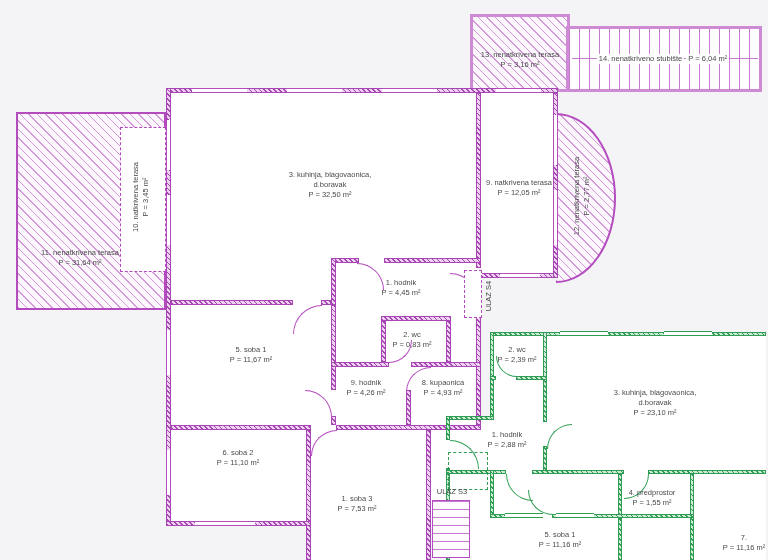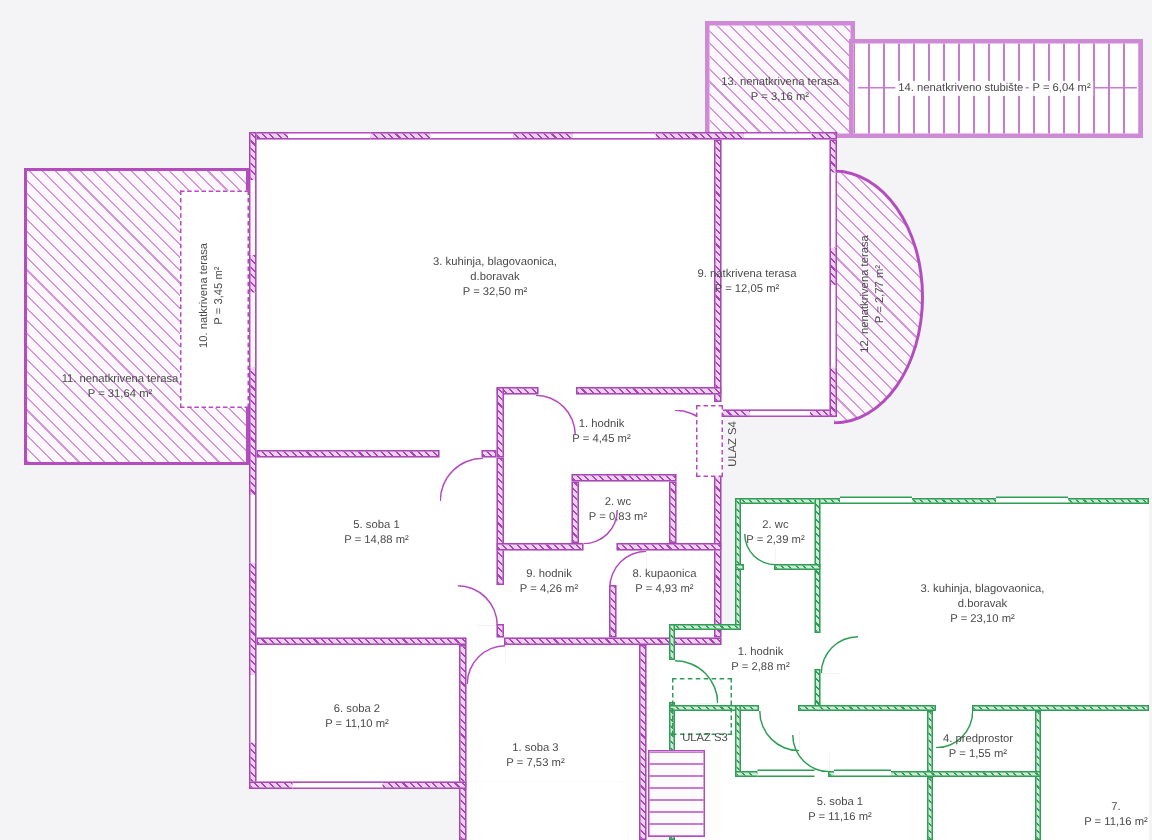--- a/index.html
+++ b/index.html
@@ -128,21 +128,21 @@
 
   <div class="dashp" style="left:464px;top:270px;width:16px;height:46px"></div>
   <div class="dashg" style="left:448px;top:452px;width:38px;height:36px"></div>
   <div class="stairs-h" style="left:432px;top:500px;width:38px;height:58px"></div>
 
   <div class="label" style="left:330px;top:185px">
     <div>3. kuhinja, blagovaonica,</div>
     <div>d.boravak</div>
     <div>P = 32,50 m²</div>
   </div>
-  <div class="label" style="left:498px;top:188px">
+  <div class="label" style="left:519px;top:188px">
     <div>9. natkrivena terasa</div>
     <div>P = 12,05 m²</div>
   </div>
   <div class="label vlabel" style="left:582px;top:196px">
     <div>12. nenatkrivena terasa</div>
     <div>P = 2,77 m²</div>
   </div>
   <div class="label vlabel" style="left:141px;top:197px">
     <div>10. natkrivena terasa</div>
     <div>P = 3,45 m²</div>
@@ -165,31 +165,31 @@
   </div>
   <div class="label vlabel" style="left:489px;top:296px">
     <div>ULAZ S4</div>
   </div>
   <div class="label" style="left:412px;top:340px">
     <div>2. wc</div>
     <div>P = 0,83 m²</div>
   </div>
   <div class="label" style="left:251px;top:355px">
     <div>5. soba 1</div>
-    <div>P = 14,88 m²</div>
+    <div>P = 11,67 m²</div>
   </div>
   <div class="label" style="left:366px;top:388px">
     <div>9. hodnik</div>
     <div>P = 4,26 m²</div>
   </div>
   <div class="label" style="left:443px;top:388px">
     <div>8. kupaonica</div>
     <div>P = 4,93 m²</div>
   </div>
-  <div class="label" style="left:238px;top:478px">
+  <div class="label" style="left:238px;top:458px">
     <div>6. soba 2</div>
     <div>P = 11,10 m²</div>
   </div>
   <div class="label" style="left:357px;top:504px">
     <div>1. soba 3</div>
     <div>P = 7,53 m²</div>
   </div>
 
   <div class="label" style="left:517px;top:355px">
     <div>2. wc</div>
@@ -197,21 +197,21 @@
   </div>
   <div class="label" style="left:655px;top:403px">
     <div>3. kuhinja, blagovaonica,</div>
     <div>d.boravak</div>
     <div>P = 23,10 m²</div>
   </div>
   <div class="label" style="left:507px;top:440px">
     <div>1. hodnik</div>
     <div>P = 2,88 m²</div>
   </div>
-  <div class="label" style="left:470px;top:492px">
+  <div class="label" style="left:452px;top:492px">
     <div>ULAZ S3</div>
   </div>
   <div class="label" style="left:652px;top:498px">
     <div>4. predprostor</div>
     <div>P = 1,55 m²</div>
   </div>
   <div class="label" style="left:560px;top:540px">
     <div>5. soba 1</div>
     <div>P = 11,16 m²</div>
   </div>

